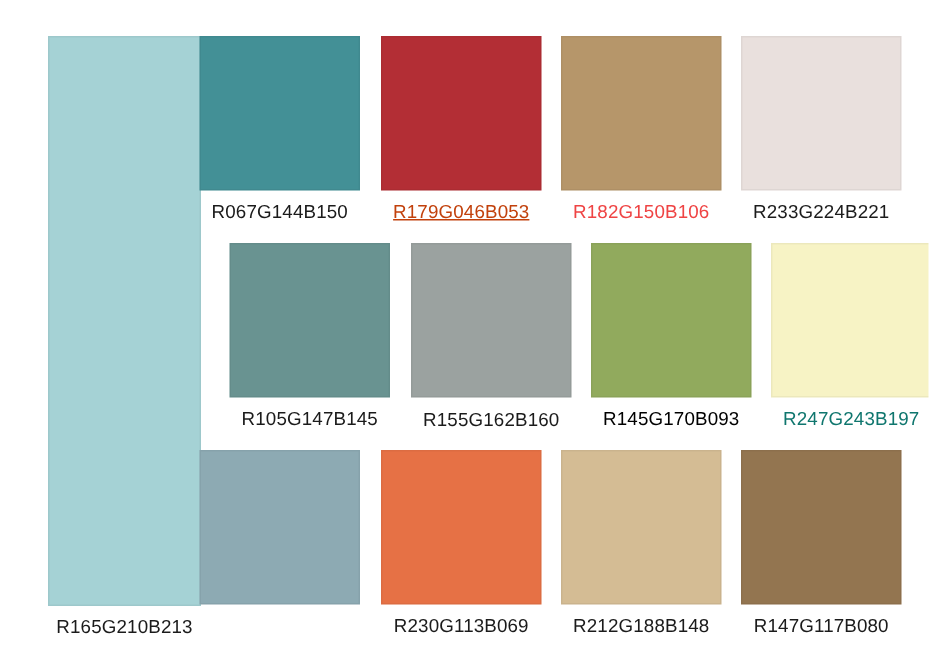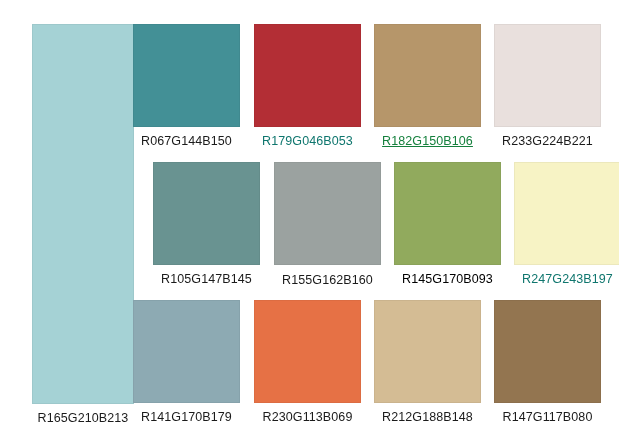--- a/index.html
+++ b/index.html
@@ -86,25 +86,25 @@
     <div class="swatch-chip" style="background-color: rgb(165, 210, 213);"></div>
     <span class="swatch-label" style="color: rgb(27, 27, 27);">R165G210B213</span>
   </div>
 
   <div class="swatch-cell grid-cell col-1 row-1">
     <div class="swatch-chip" style="background-color: rgb(67, 144, 150);"></div>
     <span class="swatch-label" style="color: rgb(27, 27, 27);">R067G144B150</span>
   </div>
   <div class="swatch-cell grid-cell col-2 row-1">
     <div class="swatch-chip" style="background-color: rgb(179, 46, 53);"></div>
-    <span class="swatch-label" style="color: #0f766e;">R179G046B053</span>
+    <span class="swatch-label" style="color: #c2410c; text-decoration: underline;">R179G046B053</span>
   </div>
   <div class="swatch-cell grid-cell col-3 row-1">
     <div class="swatch-chip" style="background-color: rgb(182, 150, 106);"></div>
-    <span class="swatch-label" style="color: #15803d; text-decoration: underline;">R182G150B106</span>
+    <span class="swatch-label" style="color: #ef4444;">R182G150B106</span>
   </div>
   <div class="swatch-cell grid-cell col-4 row-1">
     <div class="swatch-chip" style="background-color: rgb(233, 224, 221);"></div>
     <span class="swatch-label" style="color: rgb(27, 27, 27);">R233G224B221</span>
   </div>
 
   <div class="swatch-cell grid-cell col-1 row-2">
     <div class="swatch-chip" style="background-color: rgb(105, 147, 145);"></div>
     <span class="swatch-label" style="color: rgb(27, 27, 27);">R105G147B145</span>
   </div>
@@ -116,21 +116,20 @@
     <div class="swatch-chip" style="background-color: rgb(145, 170, 93);"></div>
     <span class="swatch-label" style="color: #000000;">R145G170B093</span>
   </div>
   <div class="swatch-cell grid-cell col-4 row-2">
     <div class="swatch-chip" style="background-color: rgb(247, 243, 197);"></div>
     <span class="swatch-label" style="color: #0f766e;">R247G243B197</span>
   </div>
 
   <div class="swatch-cell grid-cell col-1 row-3">
     <div class="swatch-chip" style="background-color: rgb(141, 170, 179);"></div>
-    <span class="swatch-label" style="color: rgb(27, 27, 27);">R141G170B179</span>
   </div>
   <div class="swatch-cell grid-cell col-2 row-3">
     <div class="swatch-chip" style="background-color: rgb(230, 113, 69);"></div>
     <span class="swatch-label" style="color: rgb(27, 27, 27);">R230G113B069</span>
   </div>
   <div class="swatch-cell grid-cell col-3 row-3">
     <div class="swatch-chip" style="background-color: rgb(212, 188, 148);"></div>
     <span class="swatch-label" style="color: rgb(27, 27, 27);">R212G188B148</span>
   </div>
   <div class="swatch-cell grid-cell col-4 row-3">

